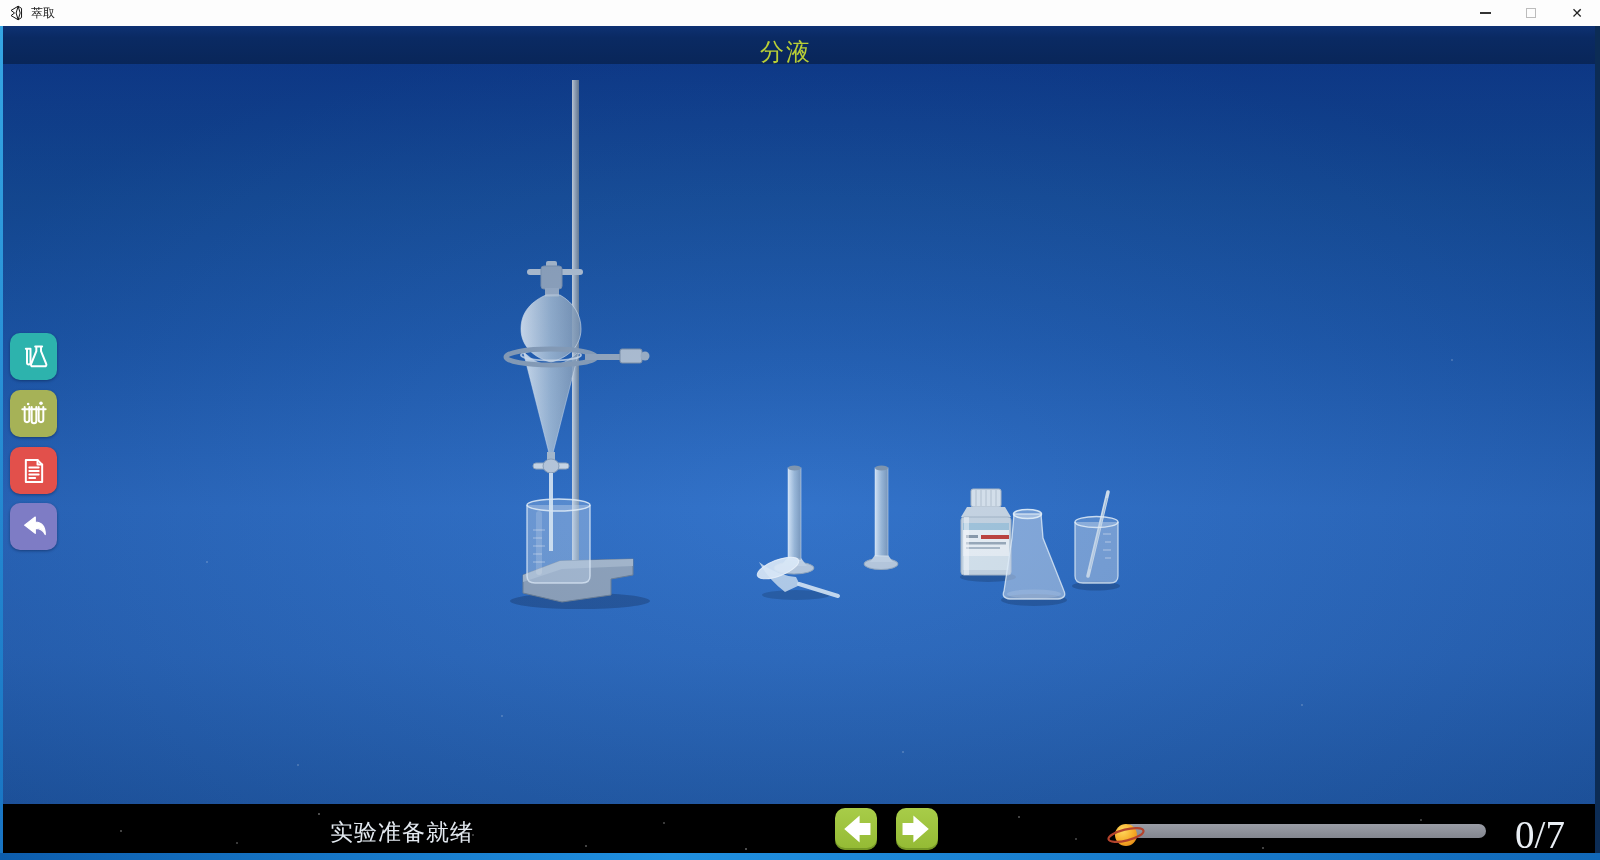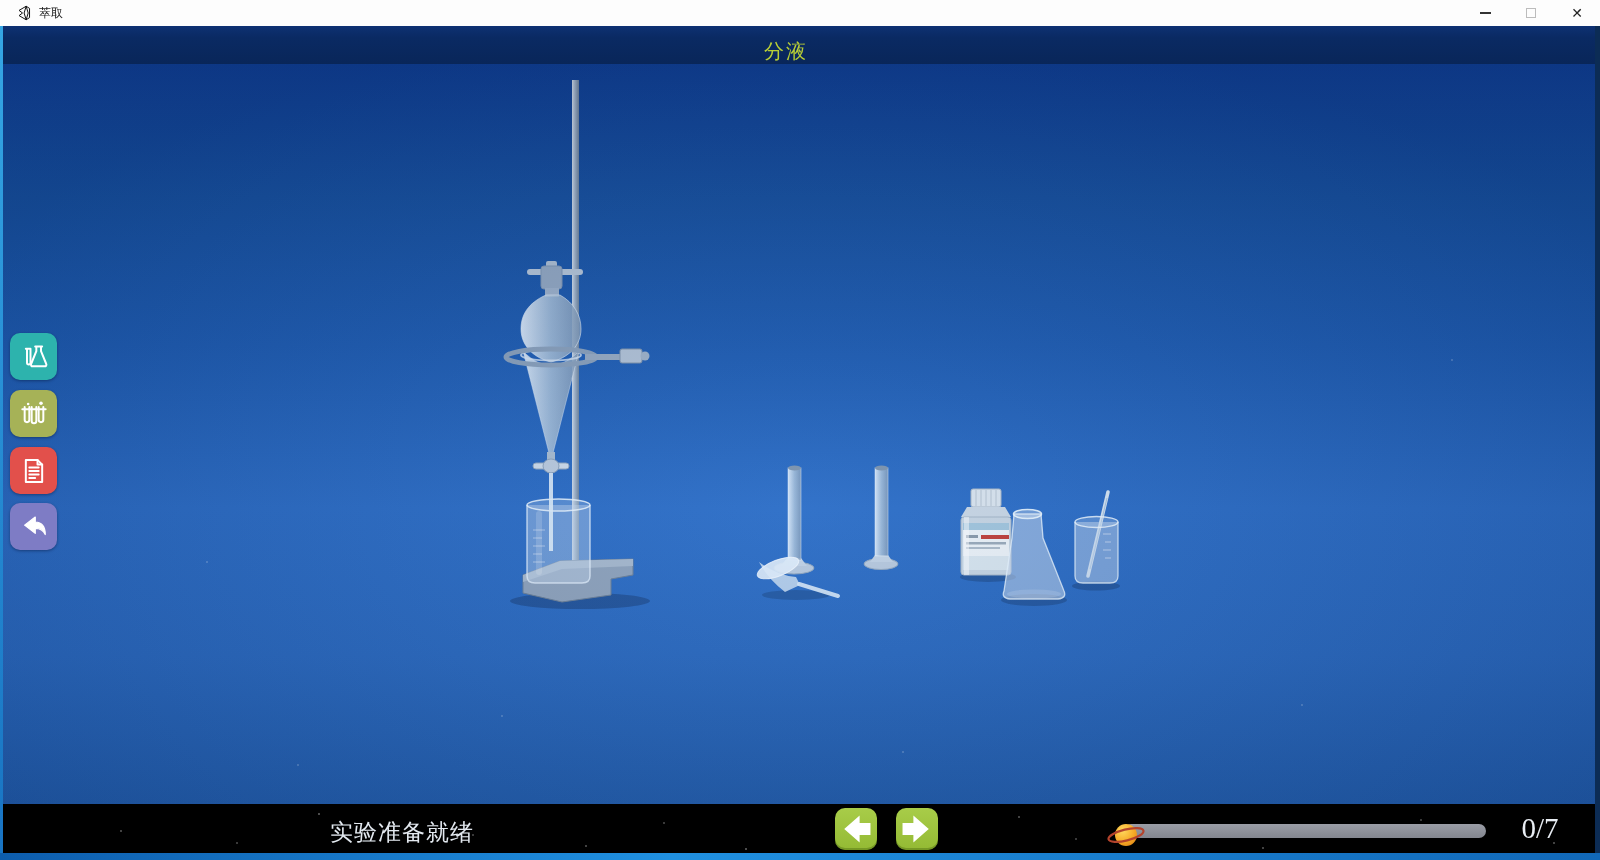--- a/index.html
+++ b/index.html
@@ -1,35 +1,35 @@
 <!DOCTYPE html>
 <html><head>
 <meta charset="utf-8">
 <style>
   * { box-sizing: border-box; }
   body { margin:0; background:#000; font-family:"Liberation Sans",sans-serif; }
   .app { position:relative; width:1600px; height:860px; overflow:hidden; background:#0a2a63; }
 
   
   .titlebar { position:absolute; left:0; top:0; width:1600px; height:26px;
-    background:#fdfdfd; display:flex; align-items:center; z-index:50;padding-left:8px; }
+    background:#fdfdfd; display:flex; align-items:center; z-index:50; }
   .unity-icon { margin-left:8px; width:16px; height:16px; }
   .tb-title { margin-left:7px; font-size:12px; color:#1b1b1b; }
   .tb-spacer { flex:1; }
   .win-btn { width:46px; height:26px; display:flex; align-items:center; justify-content:center;
     color:#222; font-size:13px; cursor:default; }
   .win-btn .dash { width:11px; height:1.6px; background:#333; }
   .max-box { width:10px; height:10px; border:1.2px solid #bcbcbc; }
   .win-close { font-size:14px; }
 
   
   .header { position:absolute; left:0; top:26px; width:1600px; height:38px;
     background:linear-gradient(180deg,#0e3173 0%, #0a2a63 30%, #092659 100%); z-index:20;
     display:flex; align-items:center; justify-content:center; }
-  .header-title { font-size:20px; color:#b9cf36; letter-spacing:2px; transform:translateX(-14px);margin-top:13px; }
+  .header-title { font-size:24px; color:#b9cf36; letter-spacing:2px; transform:translateX(-14px);margin-top:13px; }
 
   
   .scene { position:absolute; left:0; top:64px; width:1600px; height:740px;
     background:linear-gradient(180deg,#0f3f94 0%, #16509f 18%, #1d5bb1 38%, #2b6cc5 60%, #2968be 80%, #215cab 100%); }
   .scene::after { content:""; position:absolute; inset:0;
     background:radial-gradient(1100px 540px at 50% 60%, rgba(150,200,255,0.08), rgba(0,8,40,0.14) 90%); pointer-events:none; }
   .scene svg { position:absolute; left:0; top:0; }
 
   
   .edge-left { position:absolute; left:0; top:26px; width:3px; height:834px;
@@ -52,21 +52,21 @@
     background:#000000; z-index:40; }
   .status-text { position:absolute; left:330px; top:13px; font-size:23px; color:#e3e9f0; letter-spacing:1px; }
   .nav-btn { position:absolute; top:4px; width:42px; height:42px; border-radius:10px;
     background:linear-gradient(180deg,#a8cc49,#94ba34); border:none; padding:0; cursor:pointer;
     display:flex; align-items:center; justify-content:center; box-shadow:inset 0 -2px 0 rgba(60,90,10,.35); }
   .nav-prev { left:835px; } .nav-next { left:896px; }
   .slider-track { position:absolute; left:1124px; top:20px; width:362px; height:14px; border-radius:7px;
     background:linear-gradient(180deg,#9a9da6,#83868f); cursor:pointer; }
   .planet-handle { position:absolute; left:1104px; top:14px; width:44px; height:34px; cursor:grab; }
   .progress-label { position:absolute; left:1500px; top:8px; width:80px; text-align:center;
-    font-family:"Liberation Serif",serif; font-size:29px; color:#e9eef4; }
+    font-family:"Liberation Serif",serif; font-size:39px; color:#e9eef4; }
   .bar-stars { position:absolute; left:0; top:0; width:2px; height:2px; border-radius:50%;
     background:rgba(255,255,255,.55);
     box-shadow: 120px 26px 0 rgba(255,255,255,.35), 236px 38px 0 rgba(255,255,255,.3),
       318px 9px 0 rgba(255,255,255,.4), 472px 30px 0 rgba(255,255,255,.3),
       585px 41px 0 rgba(255,255,255,.35), 663px 18px 0 rgba(255,255,255,.3),
       745px 44px 0 rgba(255,255,255,.4), 1018px 12px 0 rgba(255,255,255,.35),
       1075px 34px 0 rgba(255,255,255,.3), 1262px 43px 0 rgba(255,255,255,.35),
       1420px 15px 0 rgba(255,255,255,.3), 1553px 38px 0 rgba(255,255,255,.35); }
 </style>
 </head>

